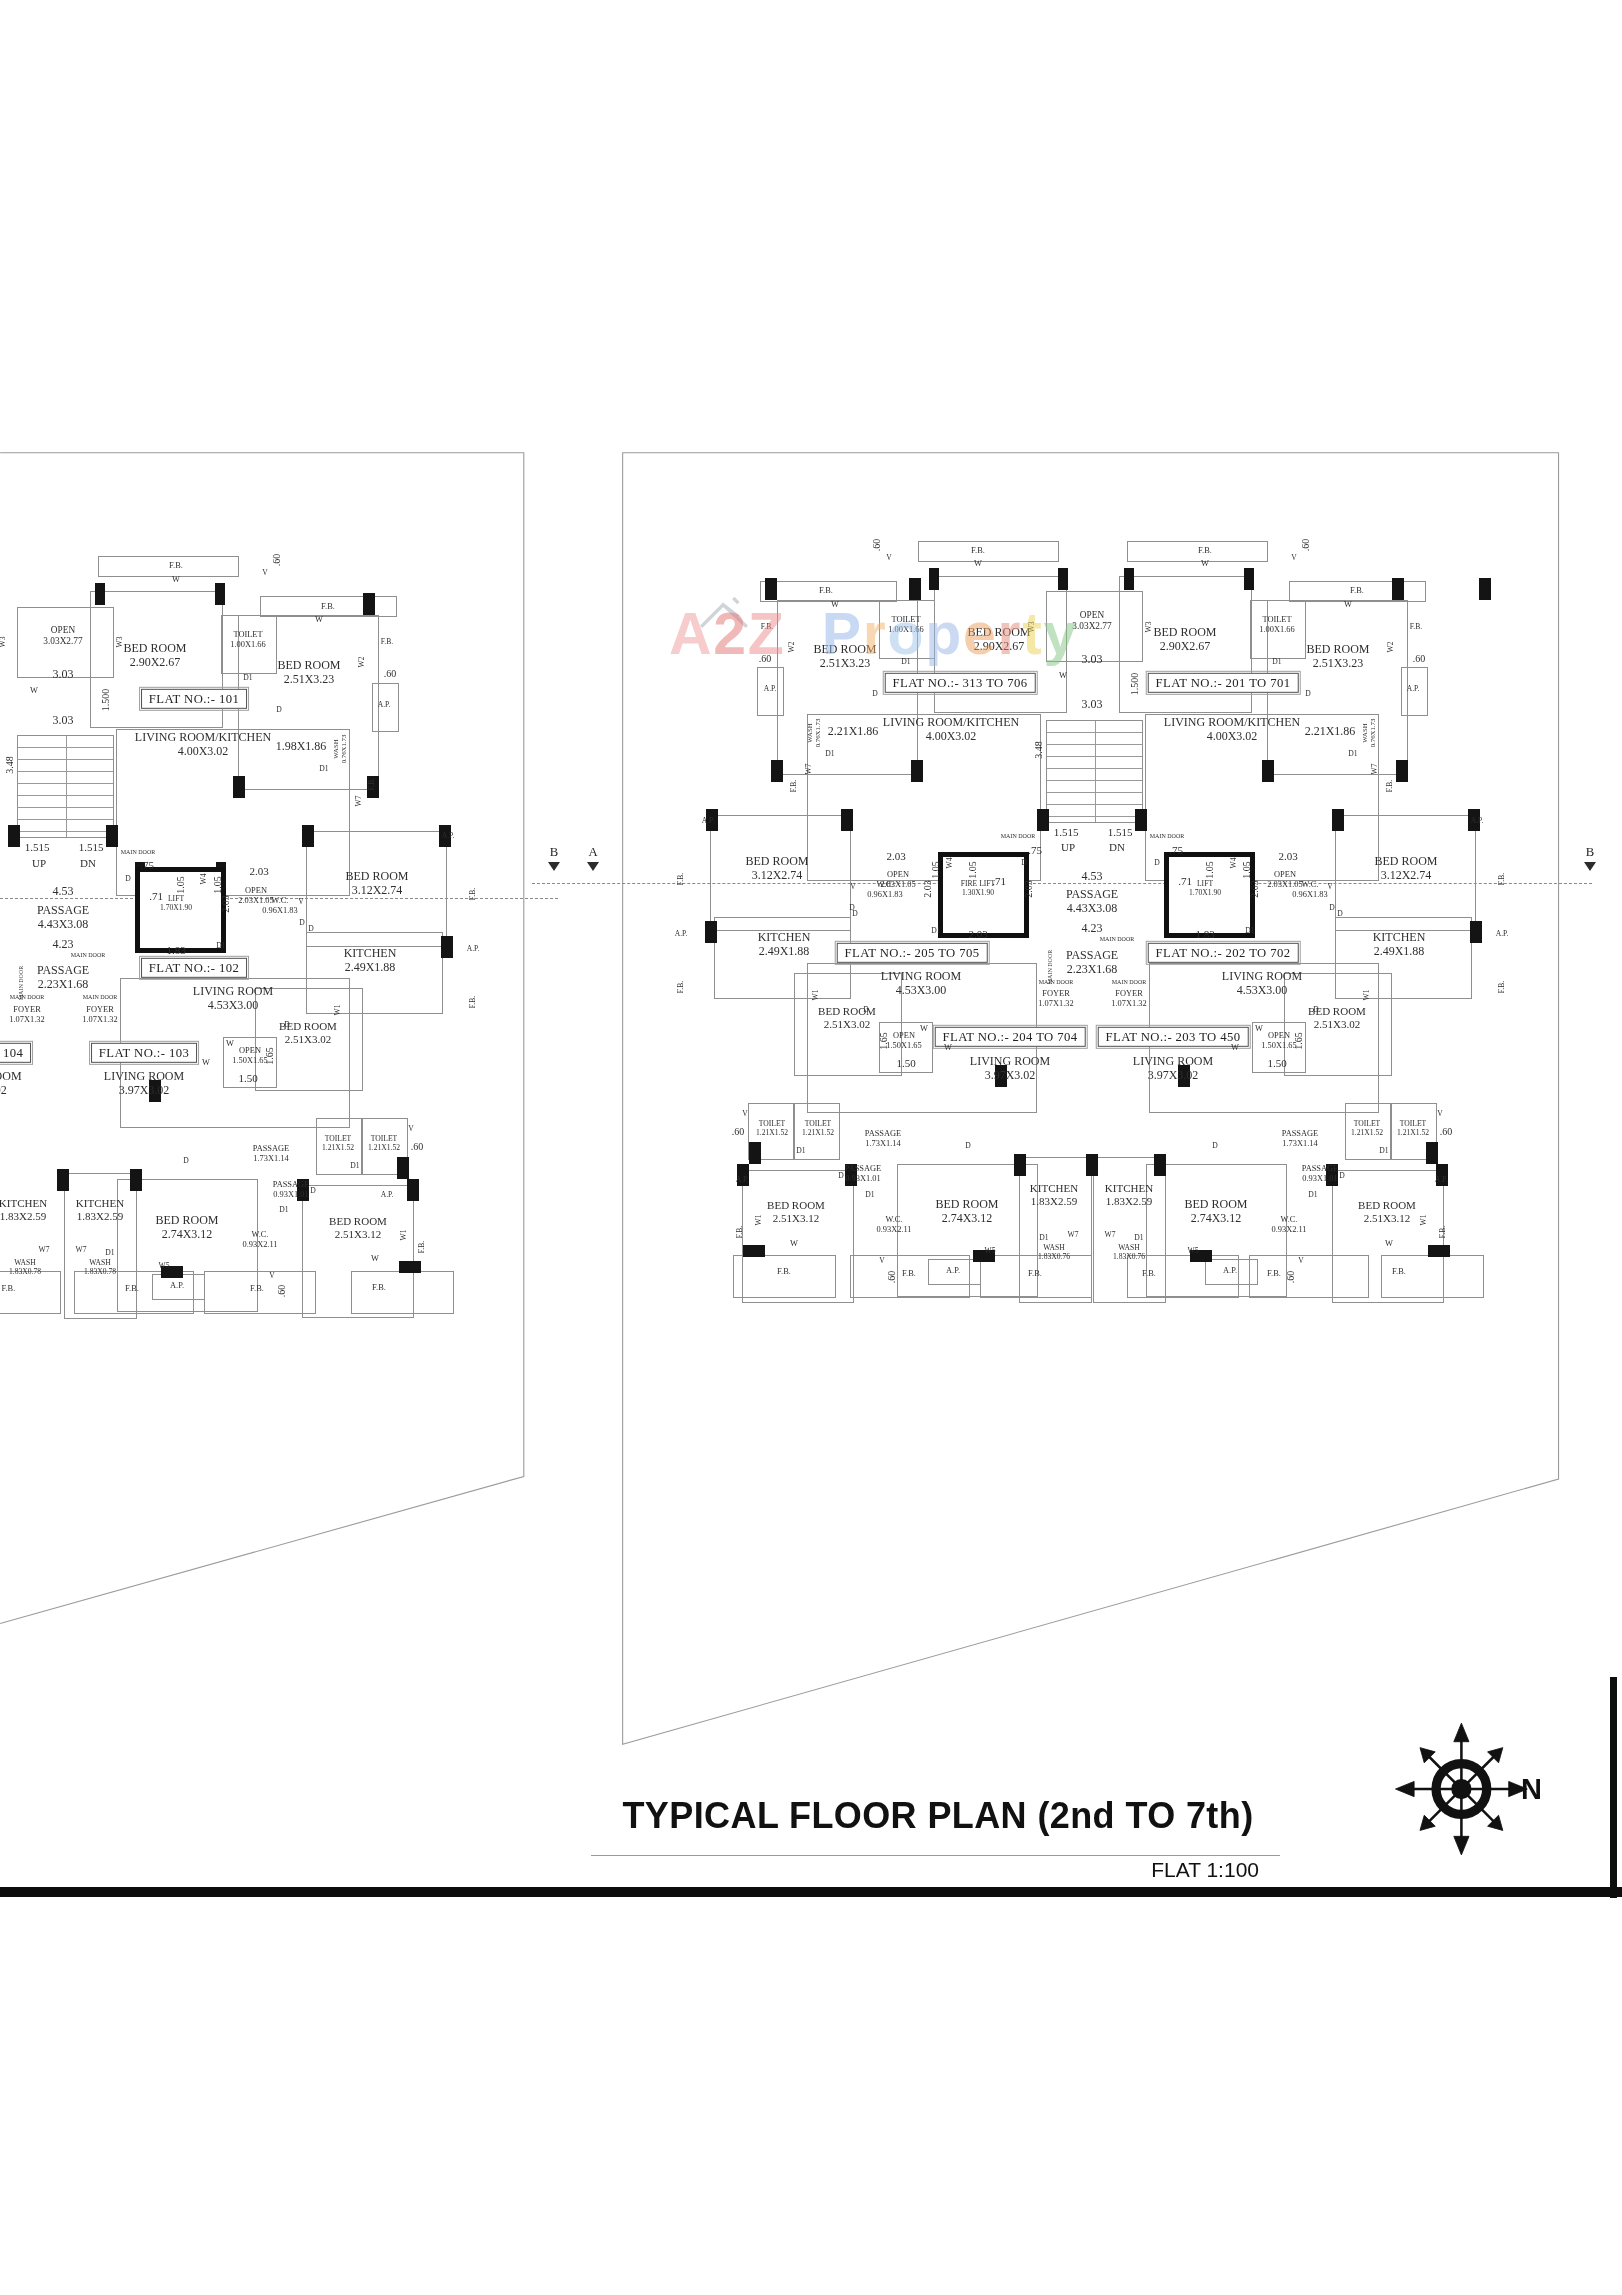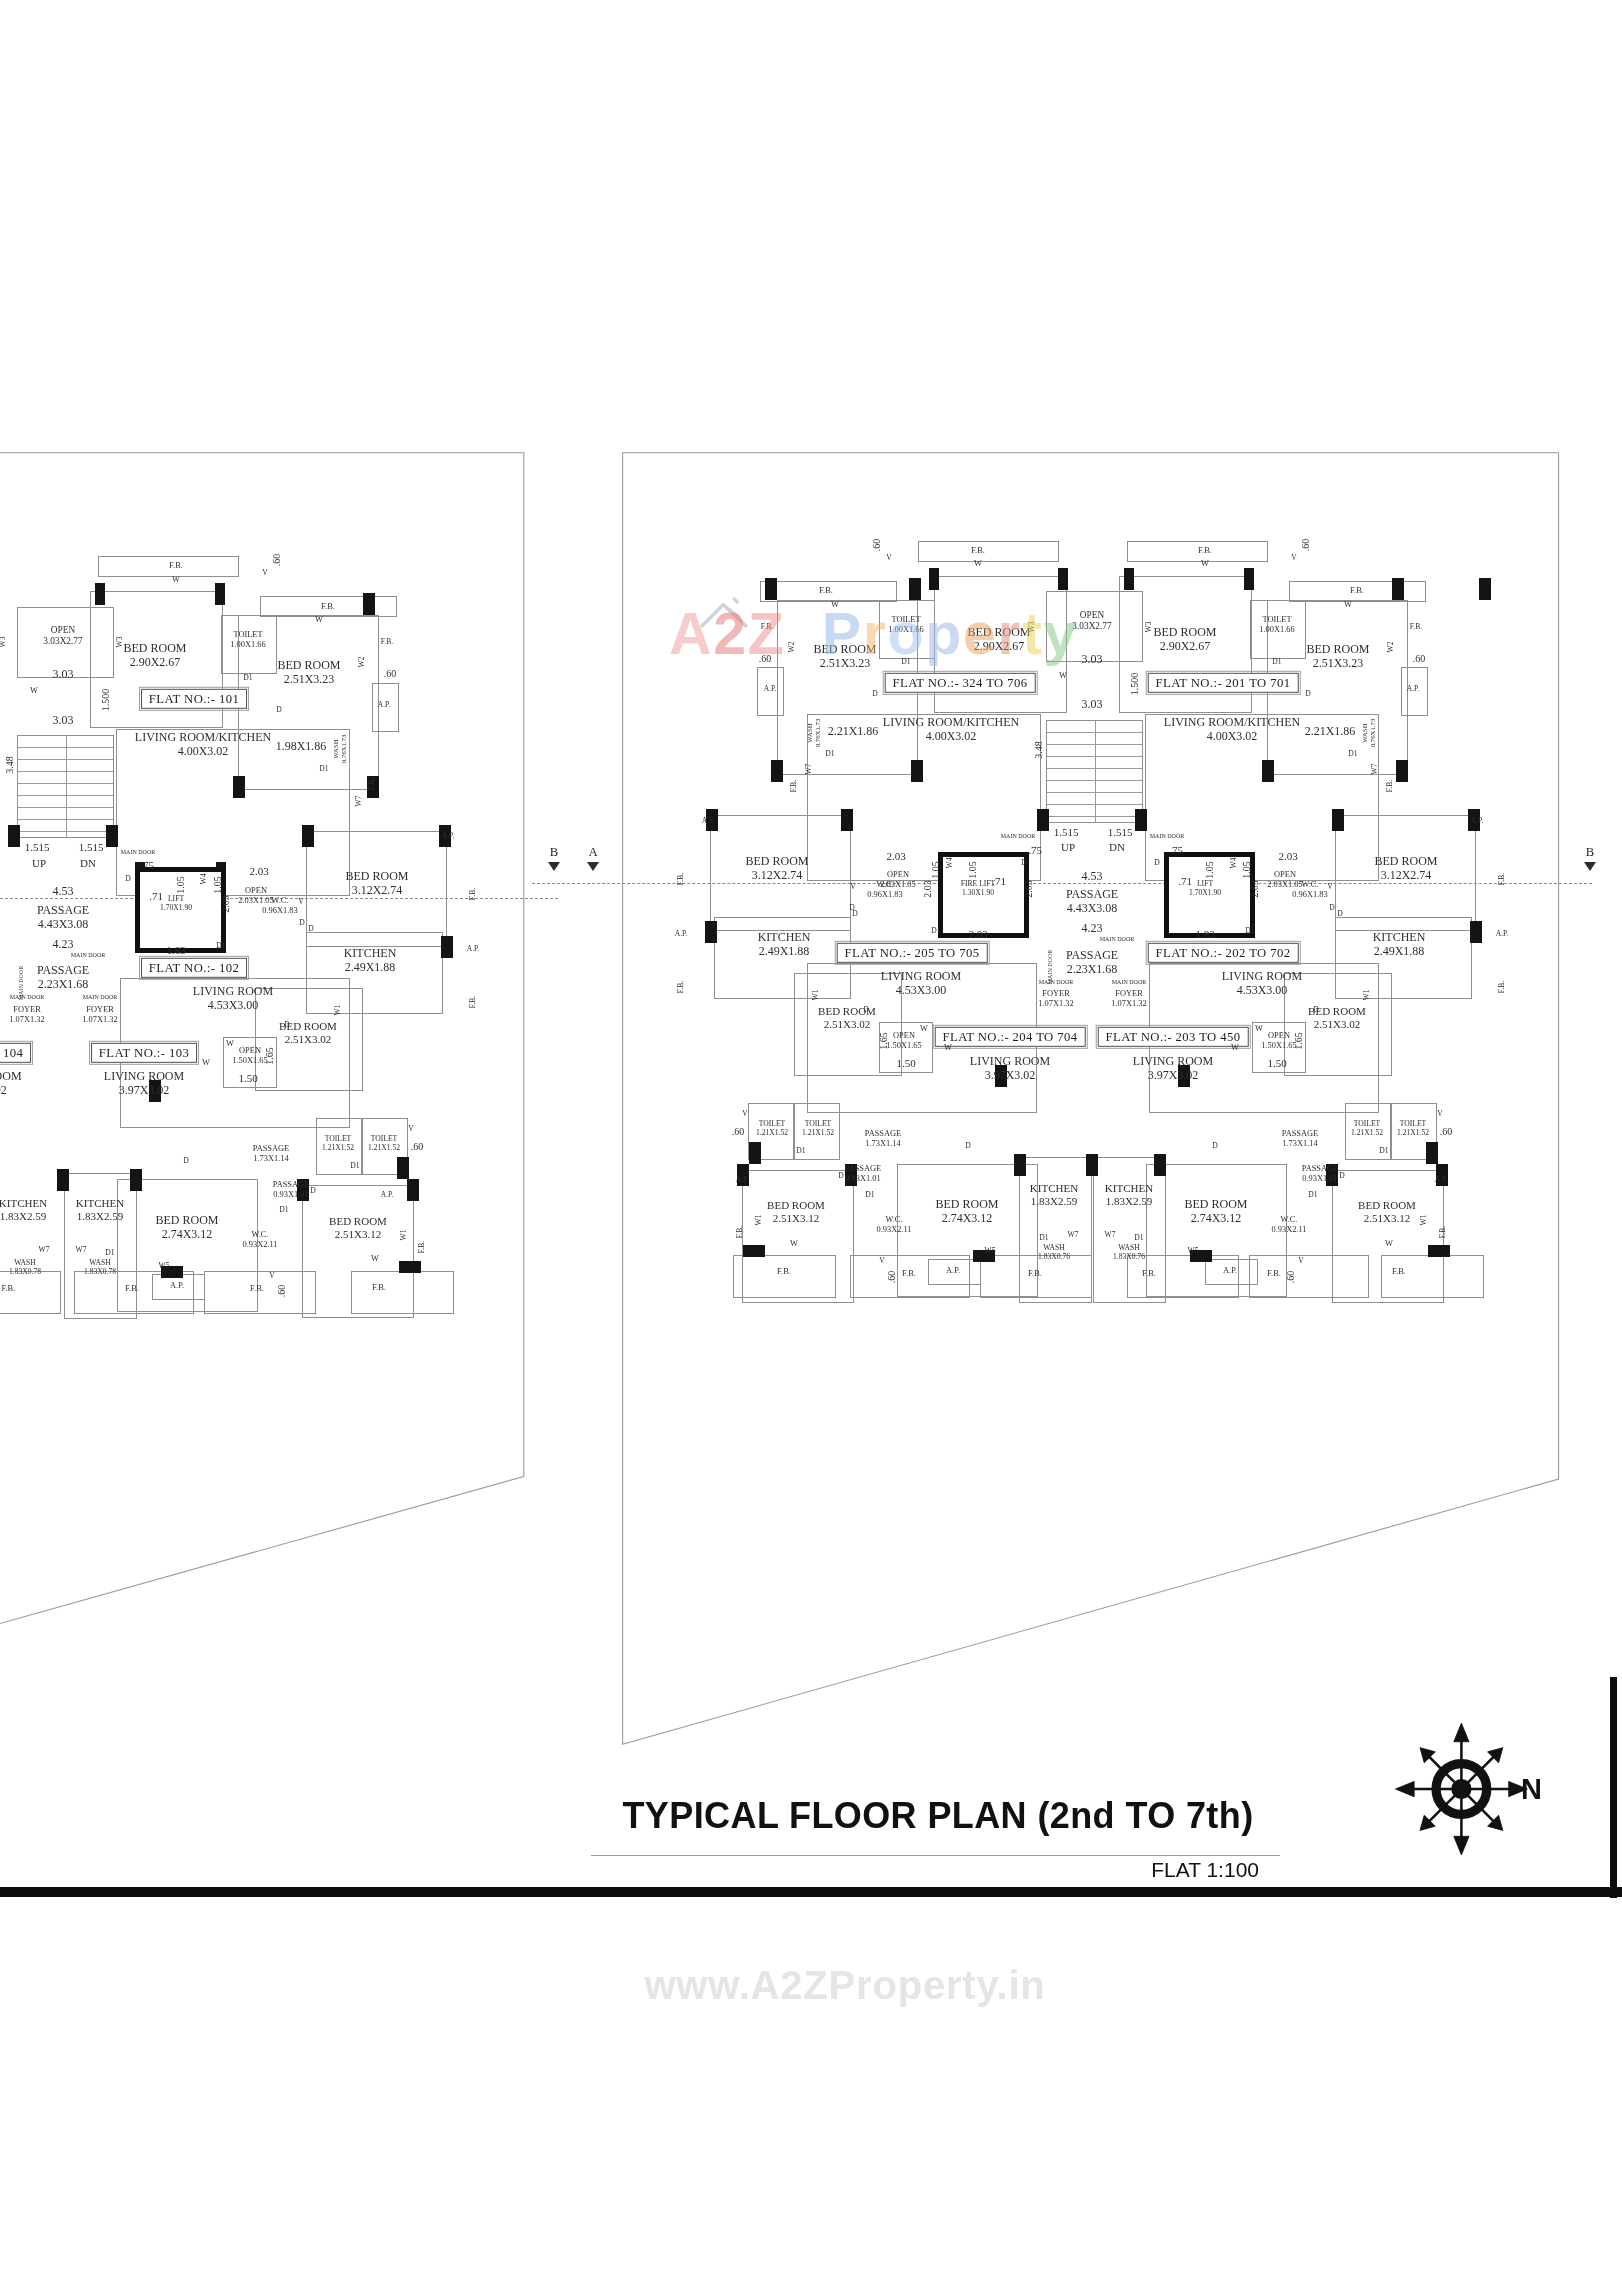--- a/index.html
+++ b/index.html
@@ -154,21 +154,21 @@
       <div class="wall" style="left: 1086px; top: 1154px; width: 12px; height: 22px;"></div>
       <div class="wall" style="left: 1154px; top: 1154px; width: 12px; height: 22px;"></div>
       <div class="wall" style="left: 1326px; top: 1164px; width: 12px; height: 22px;"></div>
       <div class="wall" style="left: 1436px; top: 1164px; width: 12px; height: 22px;"></div>
       <div class="wall" style="left: 743px; top: 1245px; width: 22px; height: 12px;"></div>
       <div class="wall" style="left: 1428px; top: 1245px; width: 22px; height: 12px;"></div>
       <div class="wall" style="left: 973px; top: 1250px; width: 22px; height: 12px;"></div>
       <div class="wall" style="left: 1190px; top: 1250px; width: 22px; height: 12px;"></div>
       <div class="lift" style="left: 938px; top: 852px; width: 81px; height: 76px;"></div>
       <div class="lift" style="left: 1164px; top: 852px; width: 81px; height: 76px;"></div>
-      <div class="flatbox" style="left: 960px; top: 683px;">FLAT NO.:- 324 TO 706</div>
+      <div class="flatbox" style="left: 960px; top: 683px;">FLAT NO.:- 313 TO 706</div>
       <div class="flatbox" style="left: 1223px; top: 683px;">FLAT NO.:- 201 TO 701</div>
       <div class="flatbox" style="left: 912px; top: 953px;">FLAT NO.:- 205 TO 705</div>
       <div class="flatbox" style="left: 1223px; top: 953px;">FLAT NO.:- 202 TO 702</div>
       <div class="flatbox" style="left: 1010px; top: 1037px;">FLAT NO.:- 204 TO 704</div>
       <div class="flatbox" style="left: 1173px; top: 1037px;">FLAT NO.:- 203 TO 450</div>
       <div class="lbl" style="left: 826px; top: 591px; font-size: 8.4px;">F.B.</div>
       <div class="lbl" style="left: 835px; top: 605px; font-size: 8.4px;">W</div>
       <div class="lbl" style="left: 978px; top: 551px; font-size: 8.4px;">F.B.</div>
       <div class="lbl" style="left: 978px; top: 564px; font-size: 8.4px;">W</div>
       <div class="lbl" style="left: 889px; top: 558px; font-size: 7.6px;">V</div>
@@ -508,21 +508,20 @@
       <div class="lbl" style="left: 379px; top: 1288px; font-size: 8.4px;">F.B.</div>
       <div class="lbl" style="left: 177px; top: 1286px; font-size: 8.4px;">A.P.</div>
       <div class="lbl" style="left: 132px; top: 1289px; font-size: 8.4px;">F.B.</div>
       <div class="lbl" style="left: 257px; top: 1289px; font-size: 8.4px;">F.B.</div>
       <div class="lbl" style="left: 8.4px; top: 1289px; font-size: 8.4px;">F.B.</div>
       <div class="lbl" style="left: 272px; top: 1276px; font-size: 7.6px;">V</div>
       <div class="lbl rot" style="left: 282px; top: 1291px; font-size: 10px;">.60</div>
     </div>
 
   <div id="plan-watermark"><span style="color: rgb(239, 154, 154);">A</span><span style="color: rgb(229, 115, 115);">2</span><span style="color: rgb(239, 138, 138);">Z</span><span style="color: rgb(255, 255, 255);">&nbsp;&nbsp;</span><span style="color: rgb(144, 180, 232);">P</span><span style="color: rgb(240, 178, 106);">r</span><span style="color: rgb(158, 196, 234);">o</span><span style="color: rgb(154, 181, 230);">p</span><span style="color: rgb(237, 160, 94);">e</span><span style="color: rgb(229, 138, 122);">r</span><span style="color: rgb(236, 208, 79);">t</span><span style="color: rgb(132, 199, 132);">y</span></div>
-  <div id="site-watermark">www.A2ZProperty.in</div>
 
   <div id="title">TYPICAL FLOOR PLAN (2nd TO 7th)</div>
   <div id="title-rule"></div>
   <div id="scale-note">FLAT 1:100</div>
   <div id="compass-n">N</div>
   <div id="bottom-border"></div>
   <div id="right-border"></div>
 </div>
 
 

